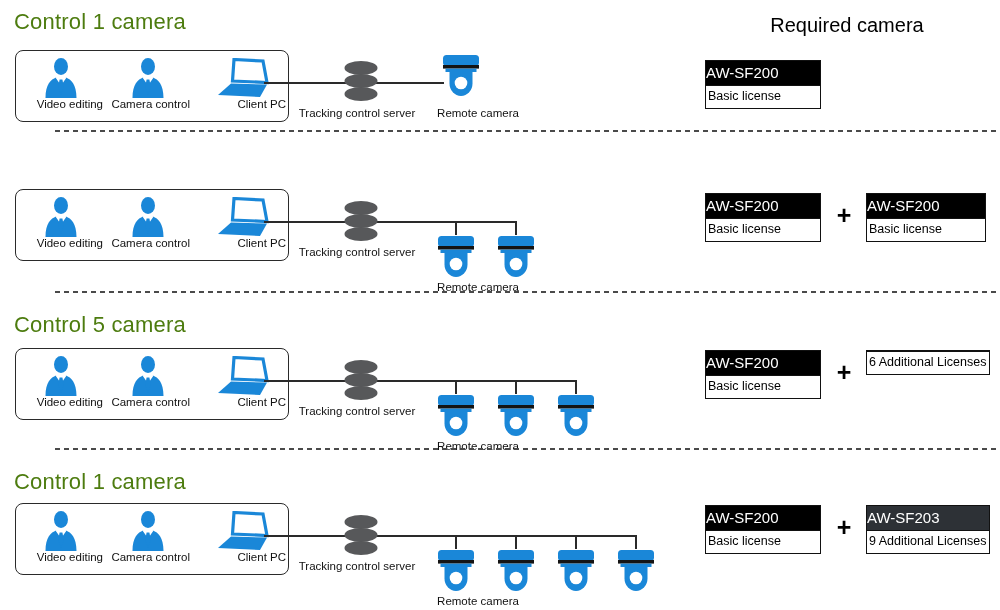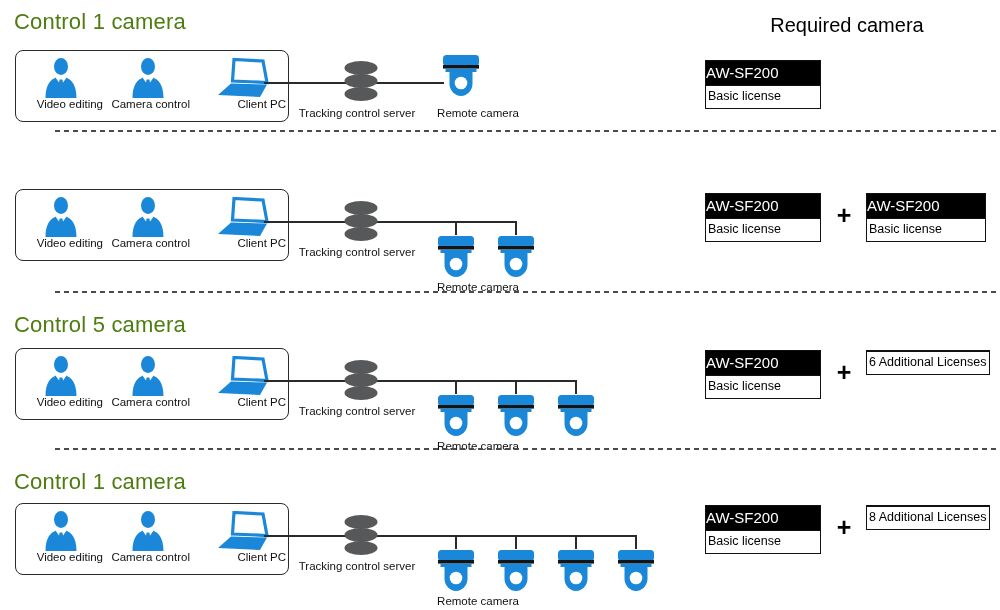--- a/index.html
+++ b/index.html
@@ -241,17 +241,18 @@
     <svg class="abs" style="left:617px;top:99px" width="38" height="44">
         <use href="#sym-camera"></use>
       </svg>
     <div class="slabel" style="left:408px;top:145px;width:140px">Remote camera</div>
     <div class="lic-card" style="left:705px;top:55px;width:114px">
       <div class="lic-head head-black">AW-SF200</div>
       <div class="lic-body">Basic license</div>
     </div>
     <div class="plus" style="left:830px;top:63px">+</div>
     <div class="lic-card" style="left:866px;top:55px;width:122px">
-      <div class="lic-body">8 Additional Licenses</div>
+      <div class="lic-head head-charcoal">AW-SF203</div>
+      <div class="lic-body">9 Additional Licenses</div>
     </div>
   </section>
 
 </div>
 
 </body></html>

